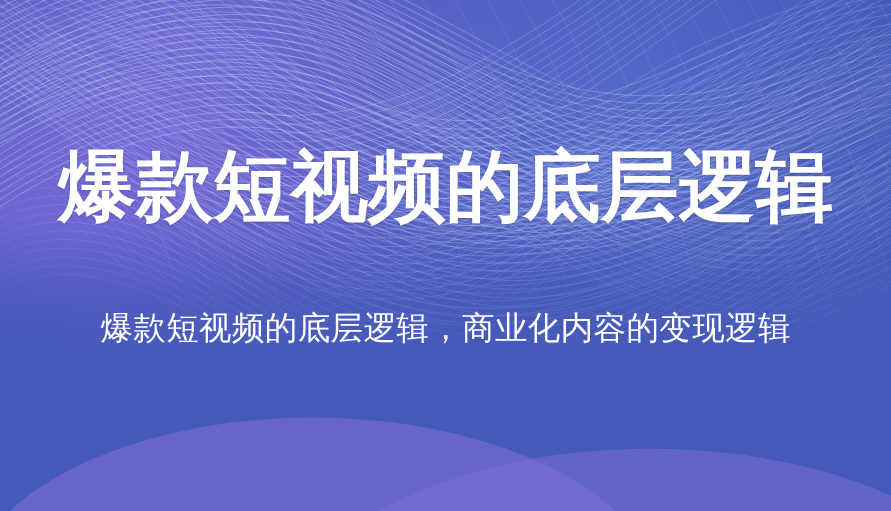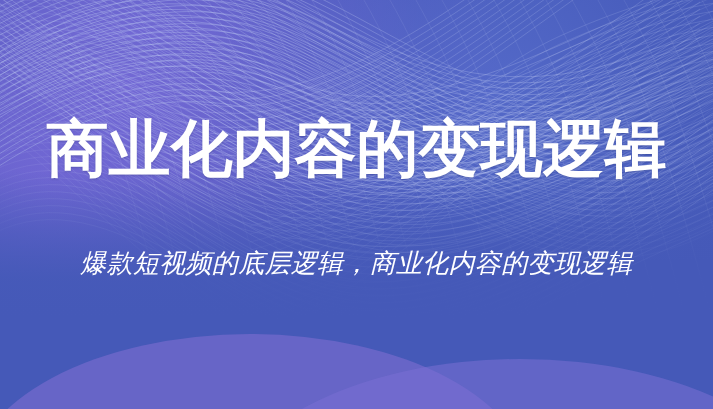--- a/index.html
+++ b/index.html
@@ -78,21 +78,20 @@
     line-height: 1.0;
     white-space: nowrap;
     text-shadow: 0 1px 2px rgba(40,50,110,0.30);
   }
   .sub-wrap {
     position: absolute;
     left: 0;
     top: 248px;
     width: 713px;
     text-align: center;
-    font-style: italic;
   }
   .subtitle {
     margin: 0;
     color: #ffffff;
     font-family: "DejaVu Sans", "Liberation Sans", sans-serif;
     font-size: 26px;
     font-weight: 400;
     letter-spacing: 0.3px;
     line-height: 1.2;
     white-space: nowrap;
@@ -287,20 +286,20 @@
   </svg>
 
   <div class="layer" style="background: linear-gradient(to bottom, rgba(69,89,184,0) 0%, rgba(69,89,184,0) 42%, rgba(69,89,184,0.55) 56%, rgba(69,89,184,0.95) 68%, #4559b8 78%);"></div>
 
   <svg class="bottom-arcs" viewBox="0 0 713 140" preserveAspectRatio="none" aria-hidden="true">
     <ellipse cx="250" cy="215" rx="280" ry="150" fill="#6a66c8" opacity="0.92"></ellipse>
     <ellipse cx="520" cy="250" rx="300" ry="160" fill="#7a6fd3" opacity="0.55"></ellipse>
   </svg>
 
   <div class="title-wrap">
-    <h1 class="main-title">商业化内容的变现逻辑</h1>
+    <h1 class="main-title">爆款短视频的底层逻辑</h1>
   </div>
 
   <div class="sub-wrap">
     <p class="subtitle">爆款短视频的底层逻辑，商业化内容的变现逻辑</p>
   </div>
 
 </div>
 
 </body></html>

